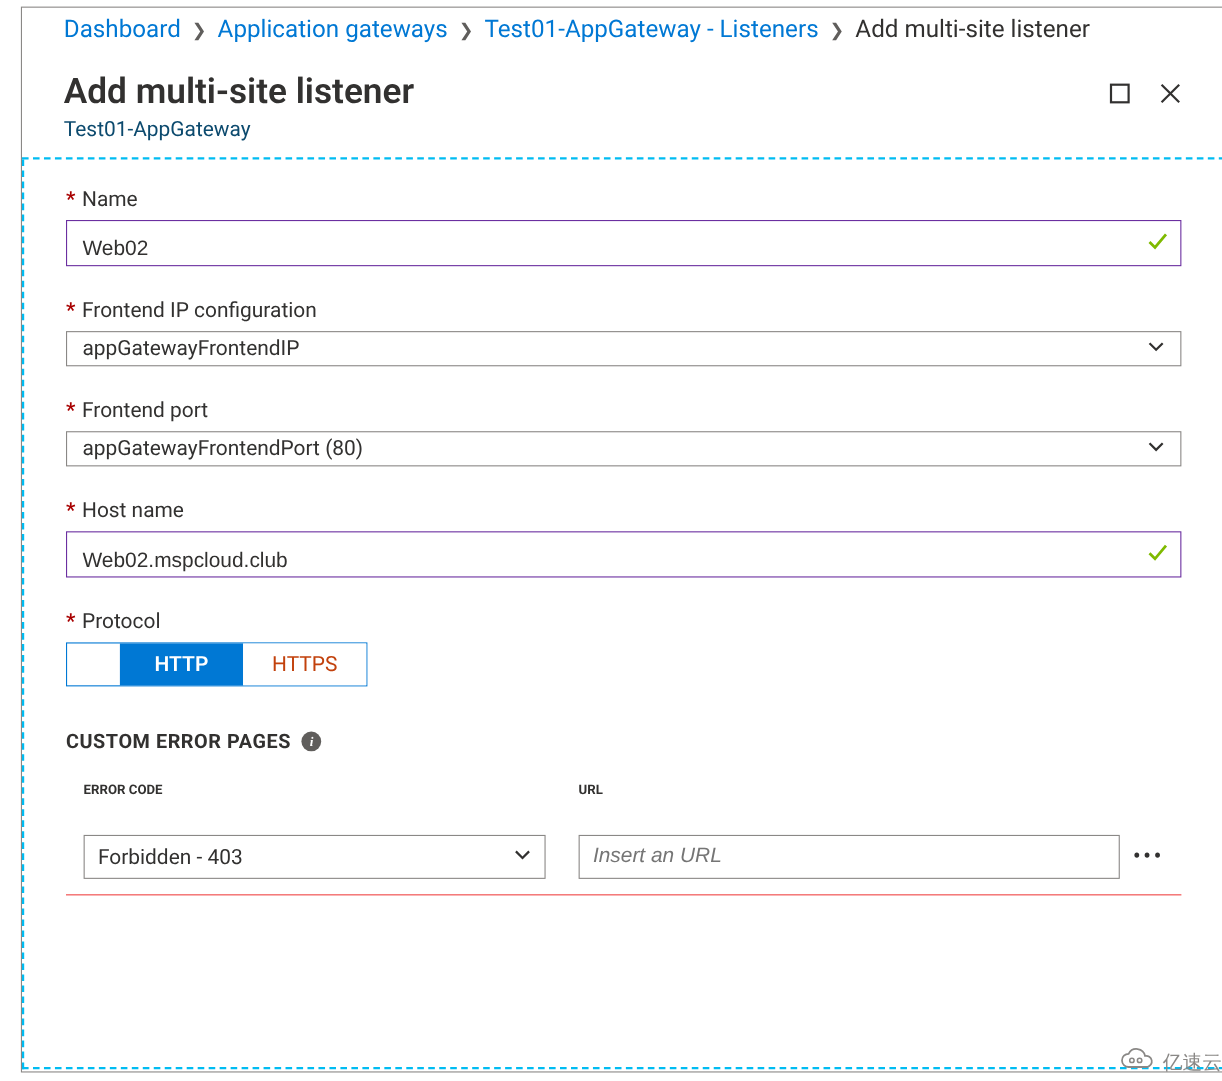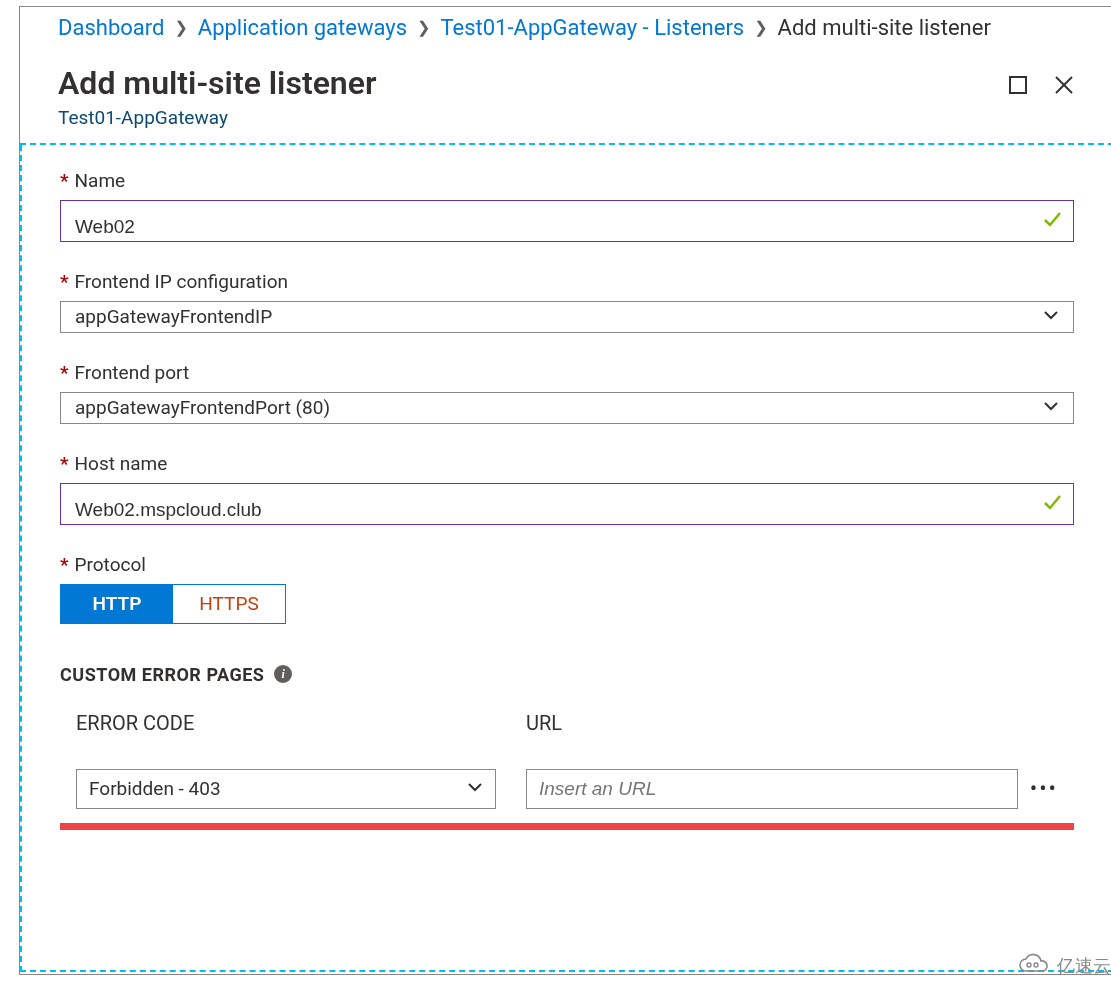--- a/index.html
+++ b/index.html
@@ -66,21 +66,21 @@
       border: 1px solid #8a8886;
       display: flex;
       align-items: center;
       justify-content: space-between;
       padding: 0 14px;
       font-size: 19px;
       cursor: pointer;
       background: #fff;
     }
     .select .chev-down { color: #323130; }
-    .toggle-group { display: inline-flex; border: 1px solid #0078d4; height: 40px; }
+    .toggle-group { display: inline-flex; border: 1px solid #0078d4; height: 40px; padding-left: 48px; }
     .toggle-btn {
       width: 112px;
       display: flex;
       align-items: center;
       justify-content: center;
       font-size: 19px;
       cursor: pointer;
     }
     .toggle-btn.active { background: #0078d4; color: #fff; font-weight: 600; }
     .toggle-btn.inactive { background: #fff; color: #c2410c; }
@@ -90,23 +90,23 @@
       margin-top: 40px; margin-bottom: 26px;
     }
     .info-icon {
       width: 18px; height: 18px; border-radius: 50%;
       background: #605e5c; color: #fff;
       display: inline-flex; align-items: center; justify-content: center;
       font-size: 12px; font-style: italic; font-family: Georgia, serif;
     }
     .error-table { width: 100%; }
     .error-head { display: flex; gap: 30px; padding: 0 16px 16px 16px; }
-    .error-head .col { font-size: 20px; font-weight: 400; }
+    .error-head .col { font-size: 12px; font-weight: 700; }
     .error-head .col1 { width: 420px; }
-    .error-row { display: flex; align-items: center; gap: 30px; padding: 18px 16px 14px 16px; border-bottom: 7px solid #ef4444; }
+    .error-row { display: flex; align-items: center; gap: 30px; padding: 18px 16px 14px 16px; border-bottom: 1px solid #ef4444; }
     .error-row .col1 { width: 420px; }
     .error-row .col2 { flex: 1; display: flex; align-items: center; gap: 12px; }
     .small-select {
       height: 40px; border: 1px solid #8a8886; width: 100%;
       display: flex; align-items: center; justify-content: space-between;
       padding: 0 12px; font-size: 19px; cursor: pointer;
     }
     .url-input {
       flex: 1; height: 40px; border: 1px solid #8a8886;
       padding: 0 12px; font-size: 19px; font-style: italic; color: #15803d;

